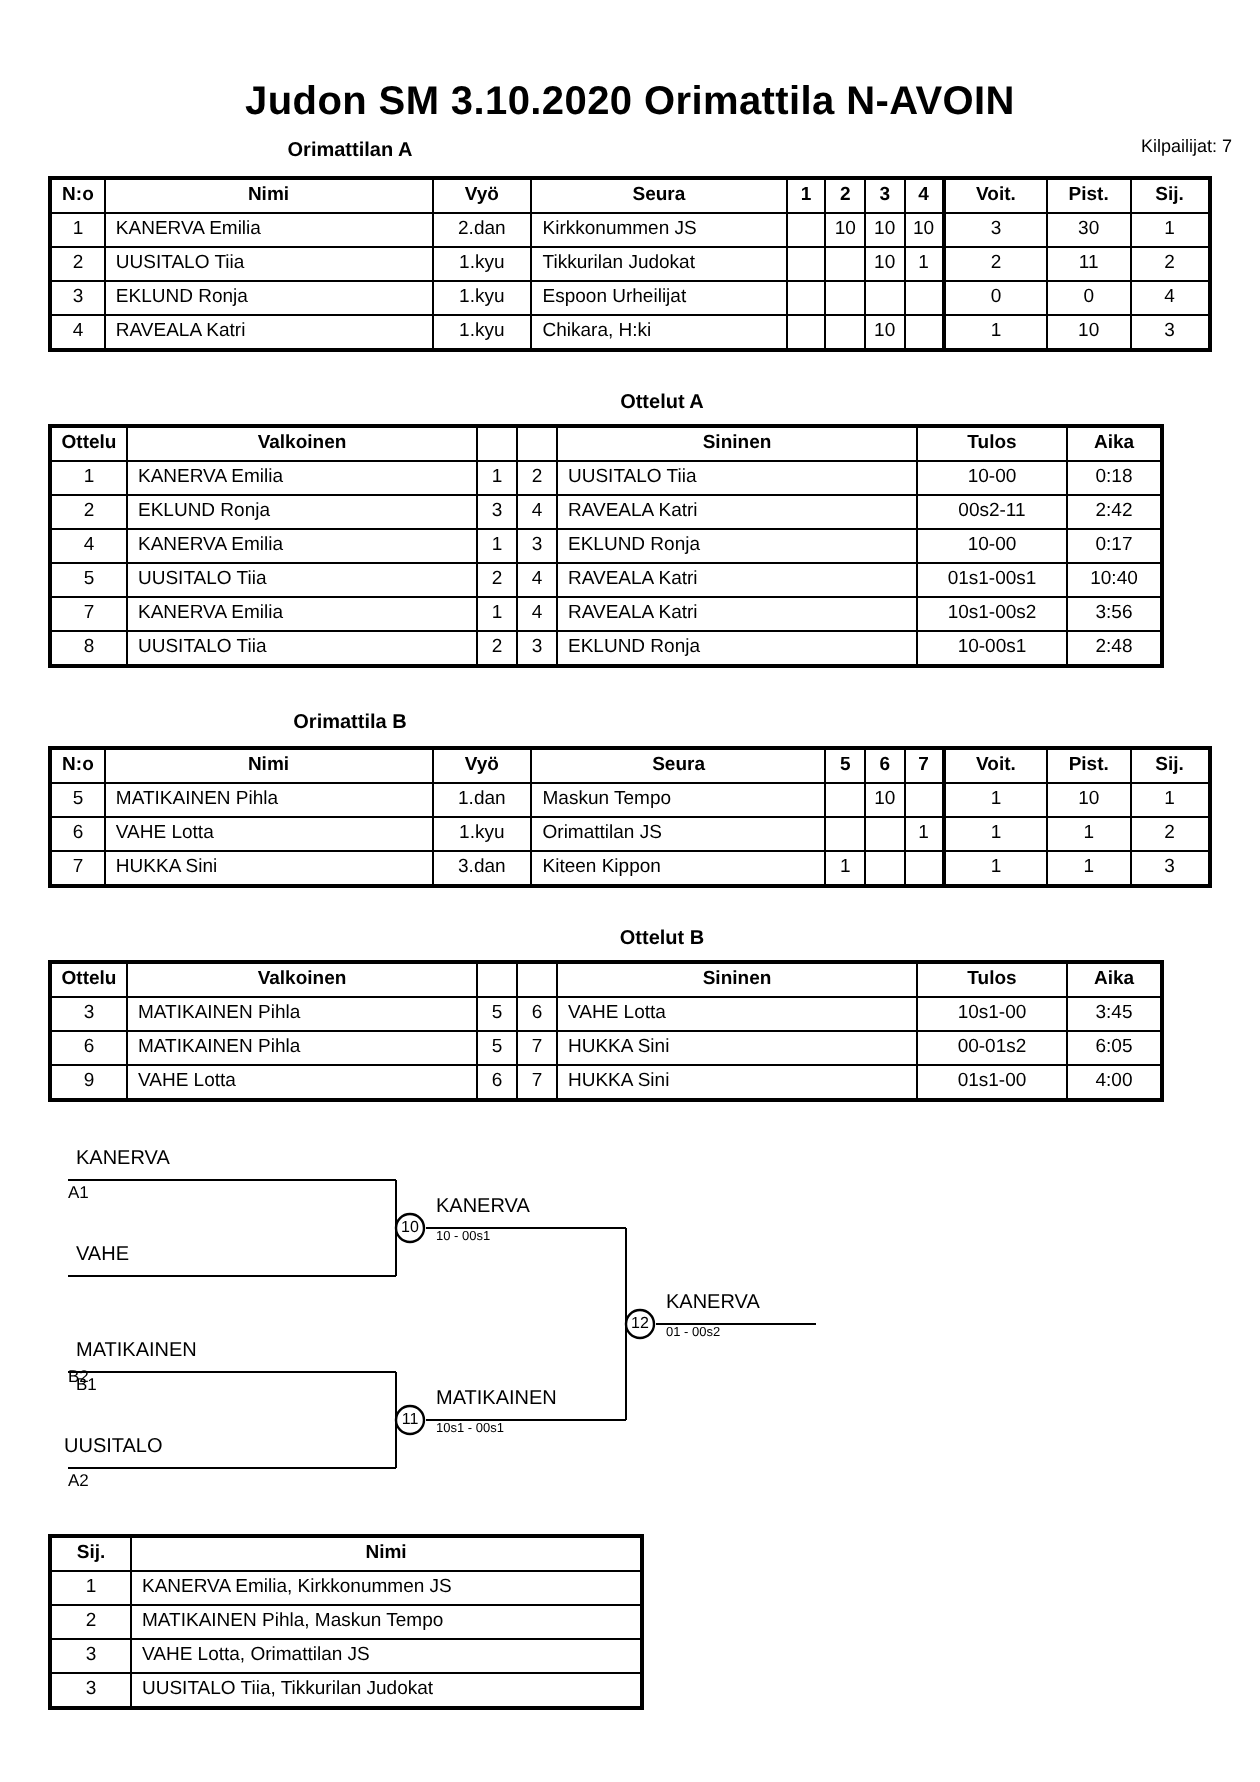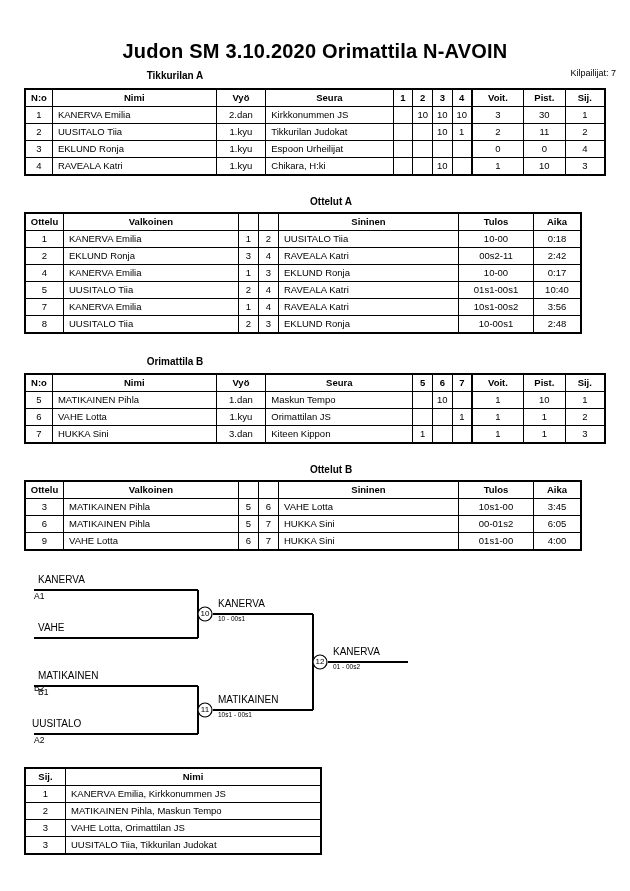--- a/index.html
+++ b/index.html
@@ -106,21 +106,21 @@
     text-align: center;
     line-height: 14px;
   }
 </style>
 </head>
 <body>
 
 <div class="doc-title">Judon SM  3.10.2020  Orimattila   N-AVOIN</div>
 <div class="entrants-count">Kilpailijat: 7</div>
 
-<div class="section-caption caption-narrow" style="top:70px;">Tikkurilan A</div>
+<div class="section-caption caption-narrow" style="top:70px;">Orimattilan A</div>
 <table class="tbl outer-frame" id="pool-a-table" style="left:25px; top:89px; width:580px;">
   <colgroup>
     <col style="width:26px">
       <col style="width:158px">
       <col style="width:48px">
       <col style="width:123px">
     <col style="width:19px">
       <col style="width:19px">
       <col style="width:19px">
       <col style="width:19px">

